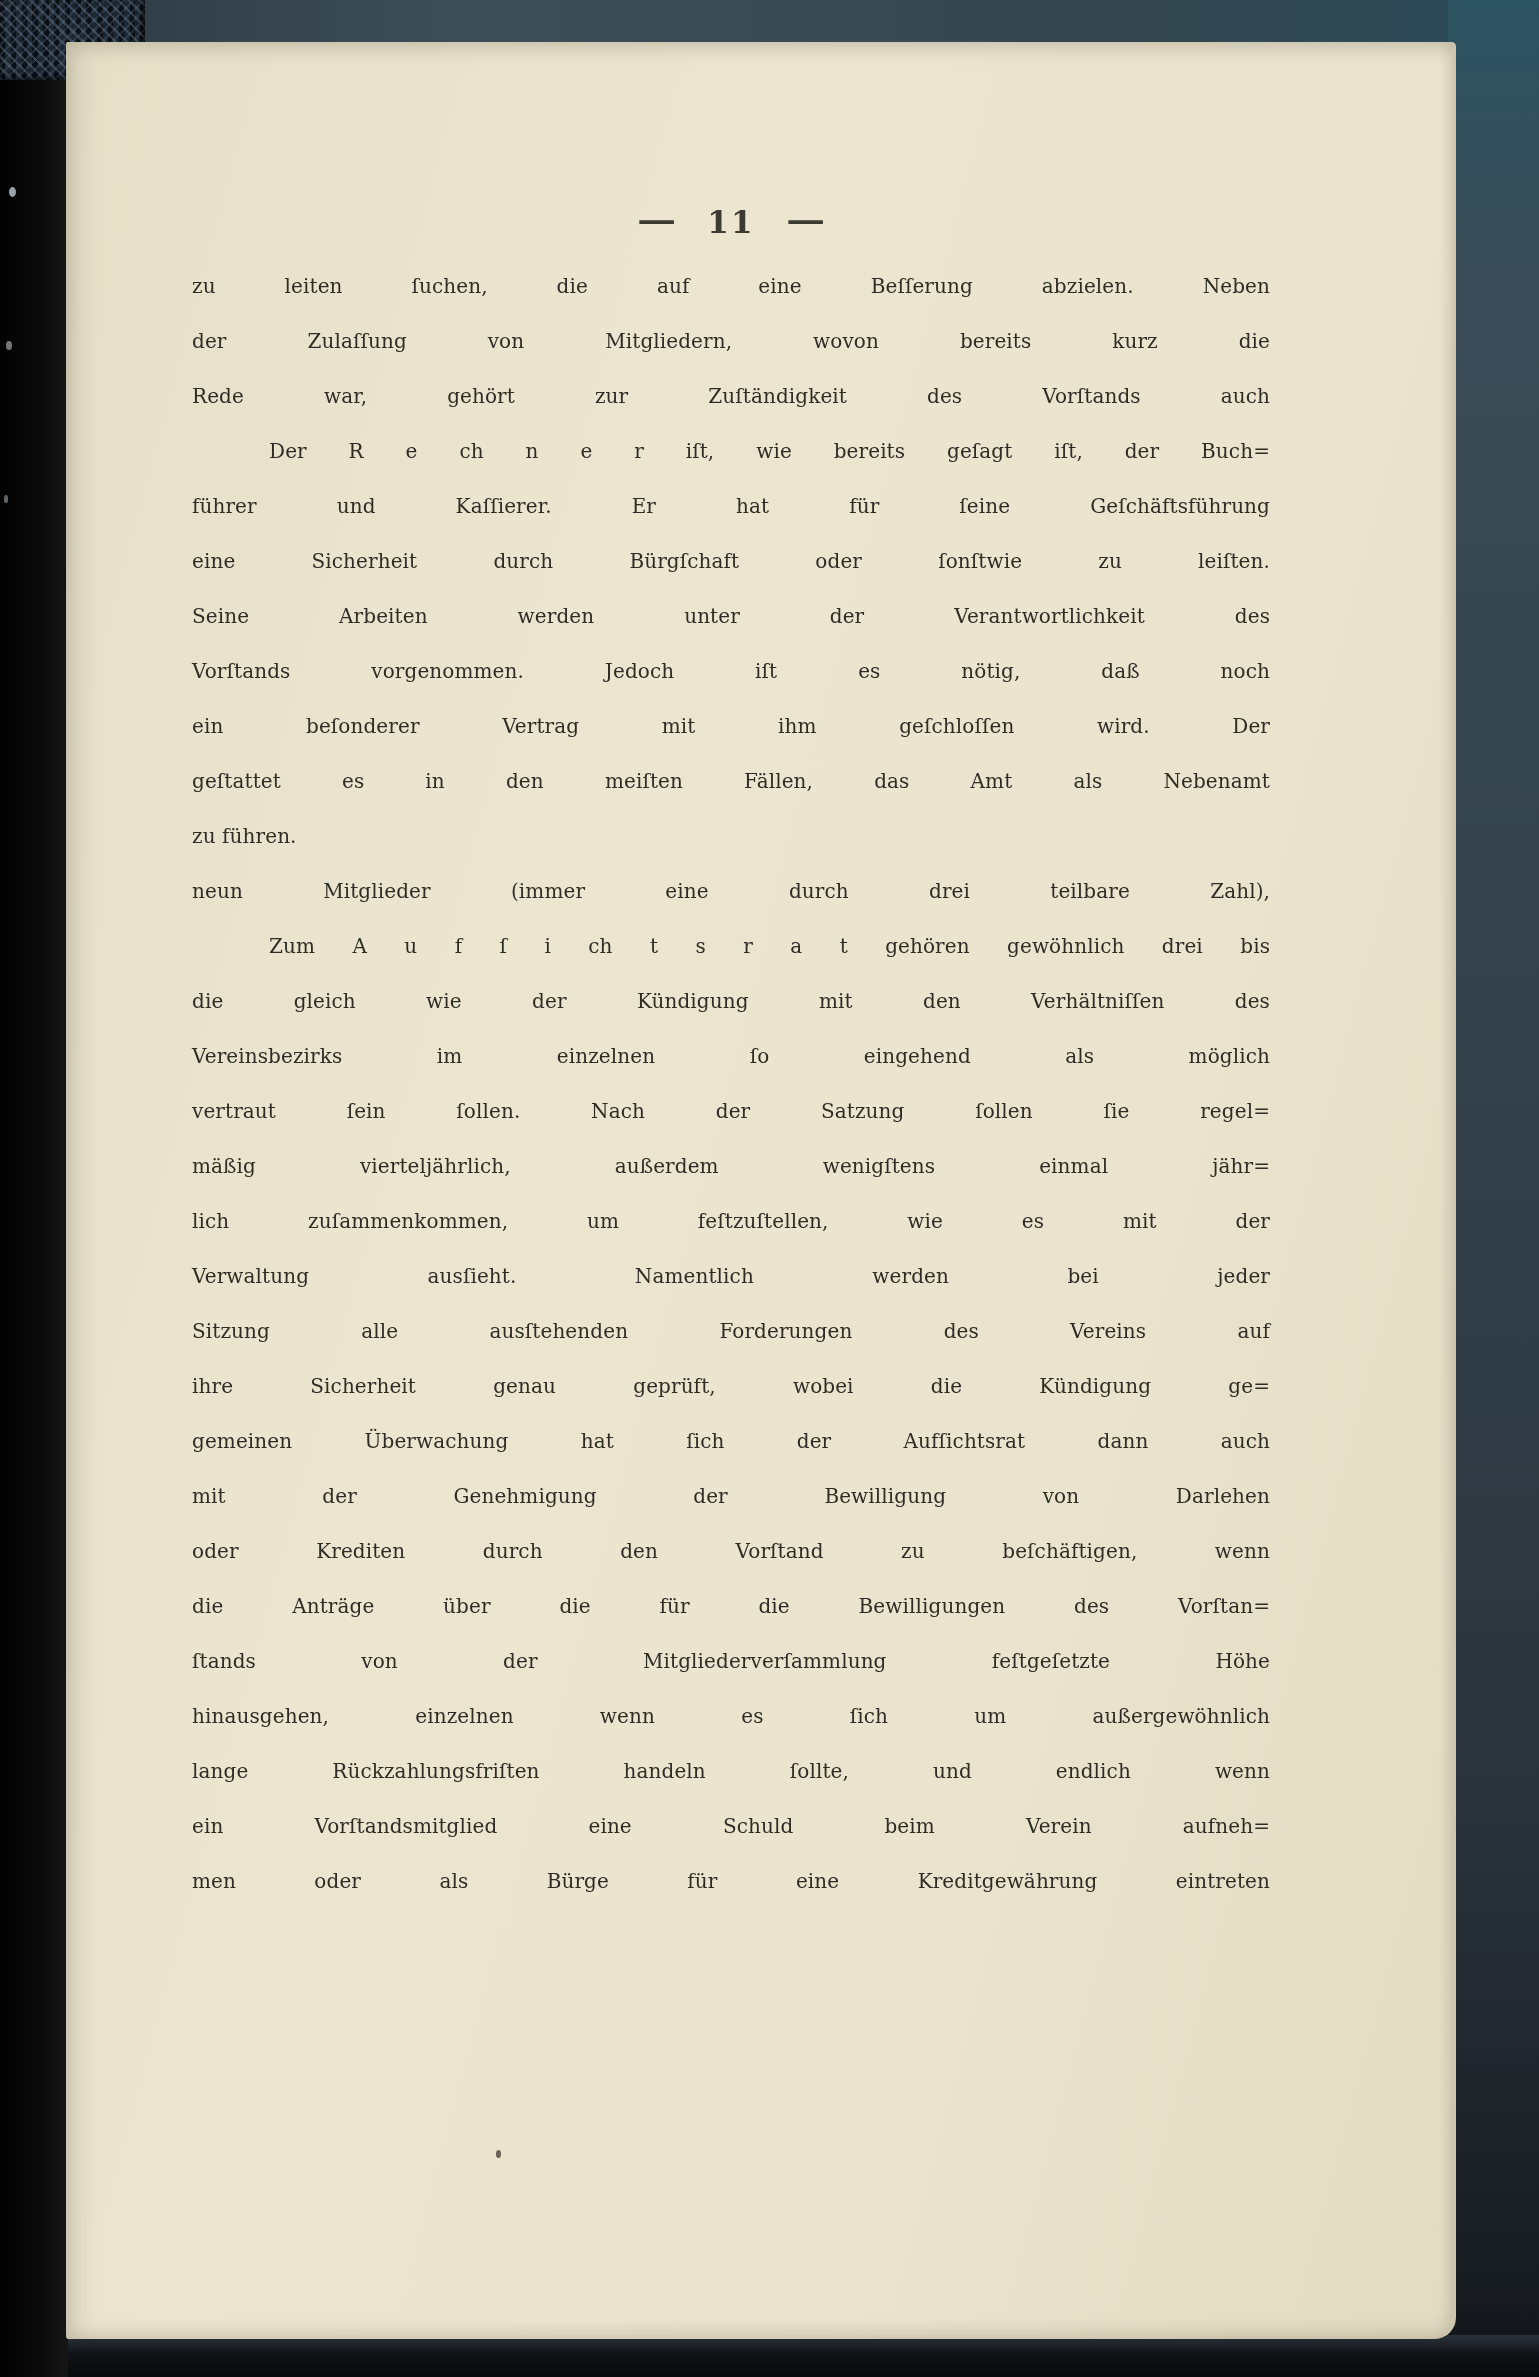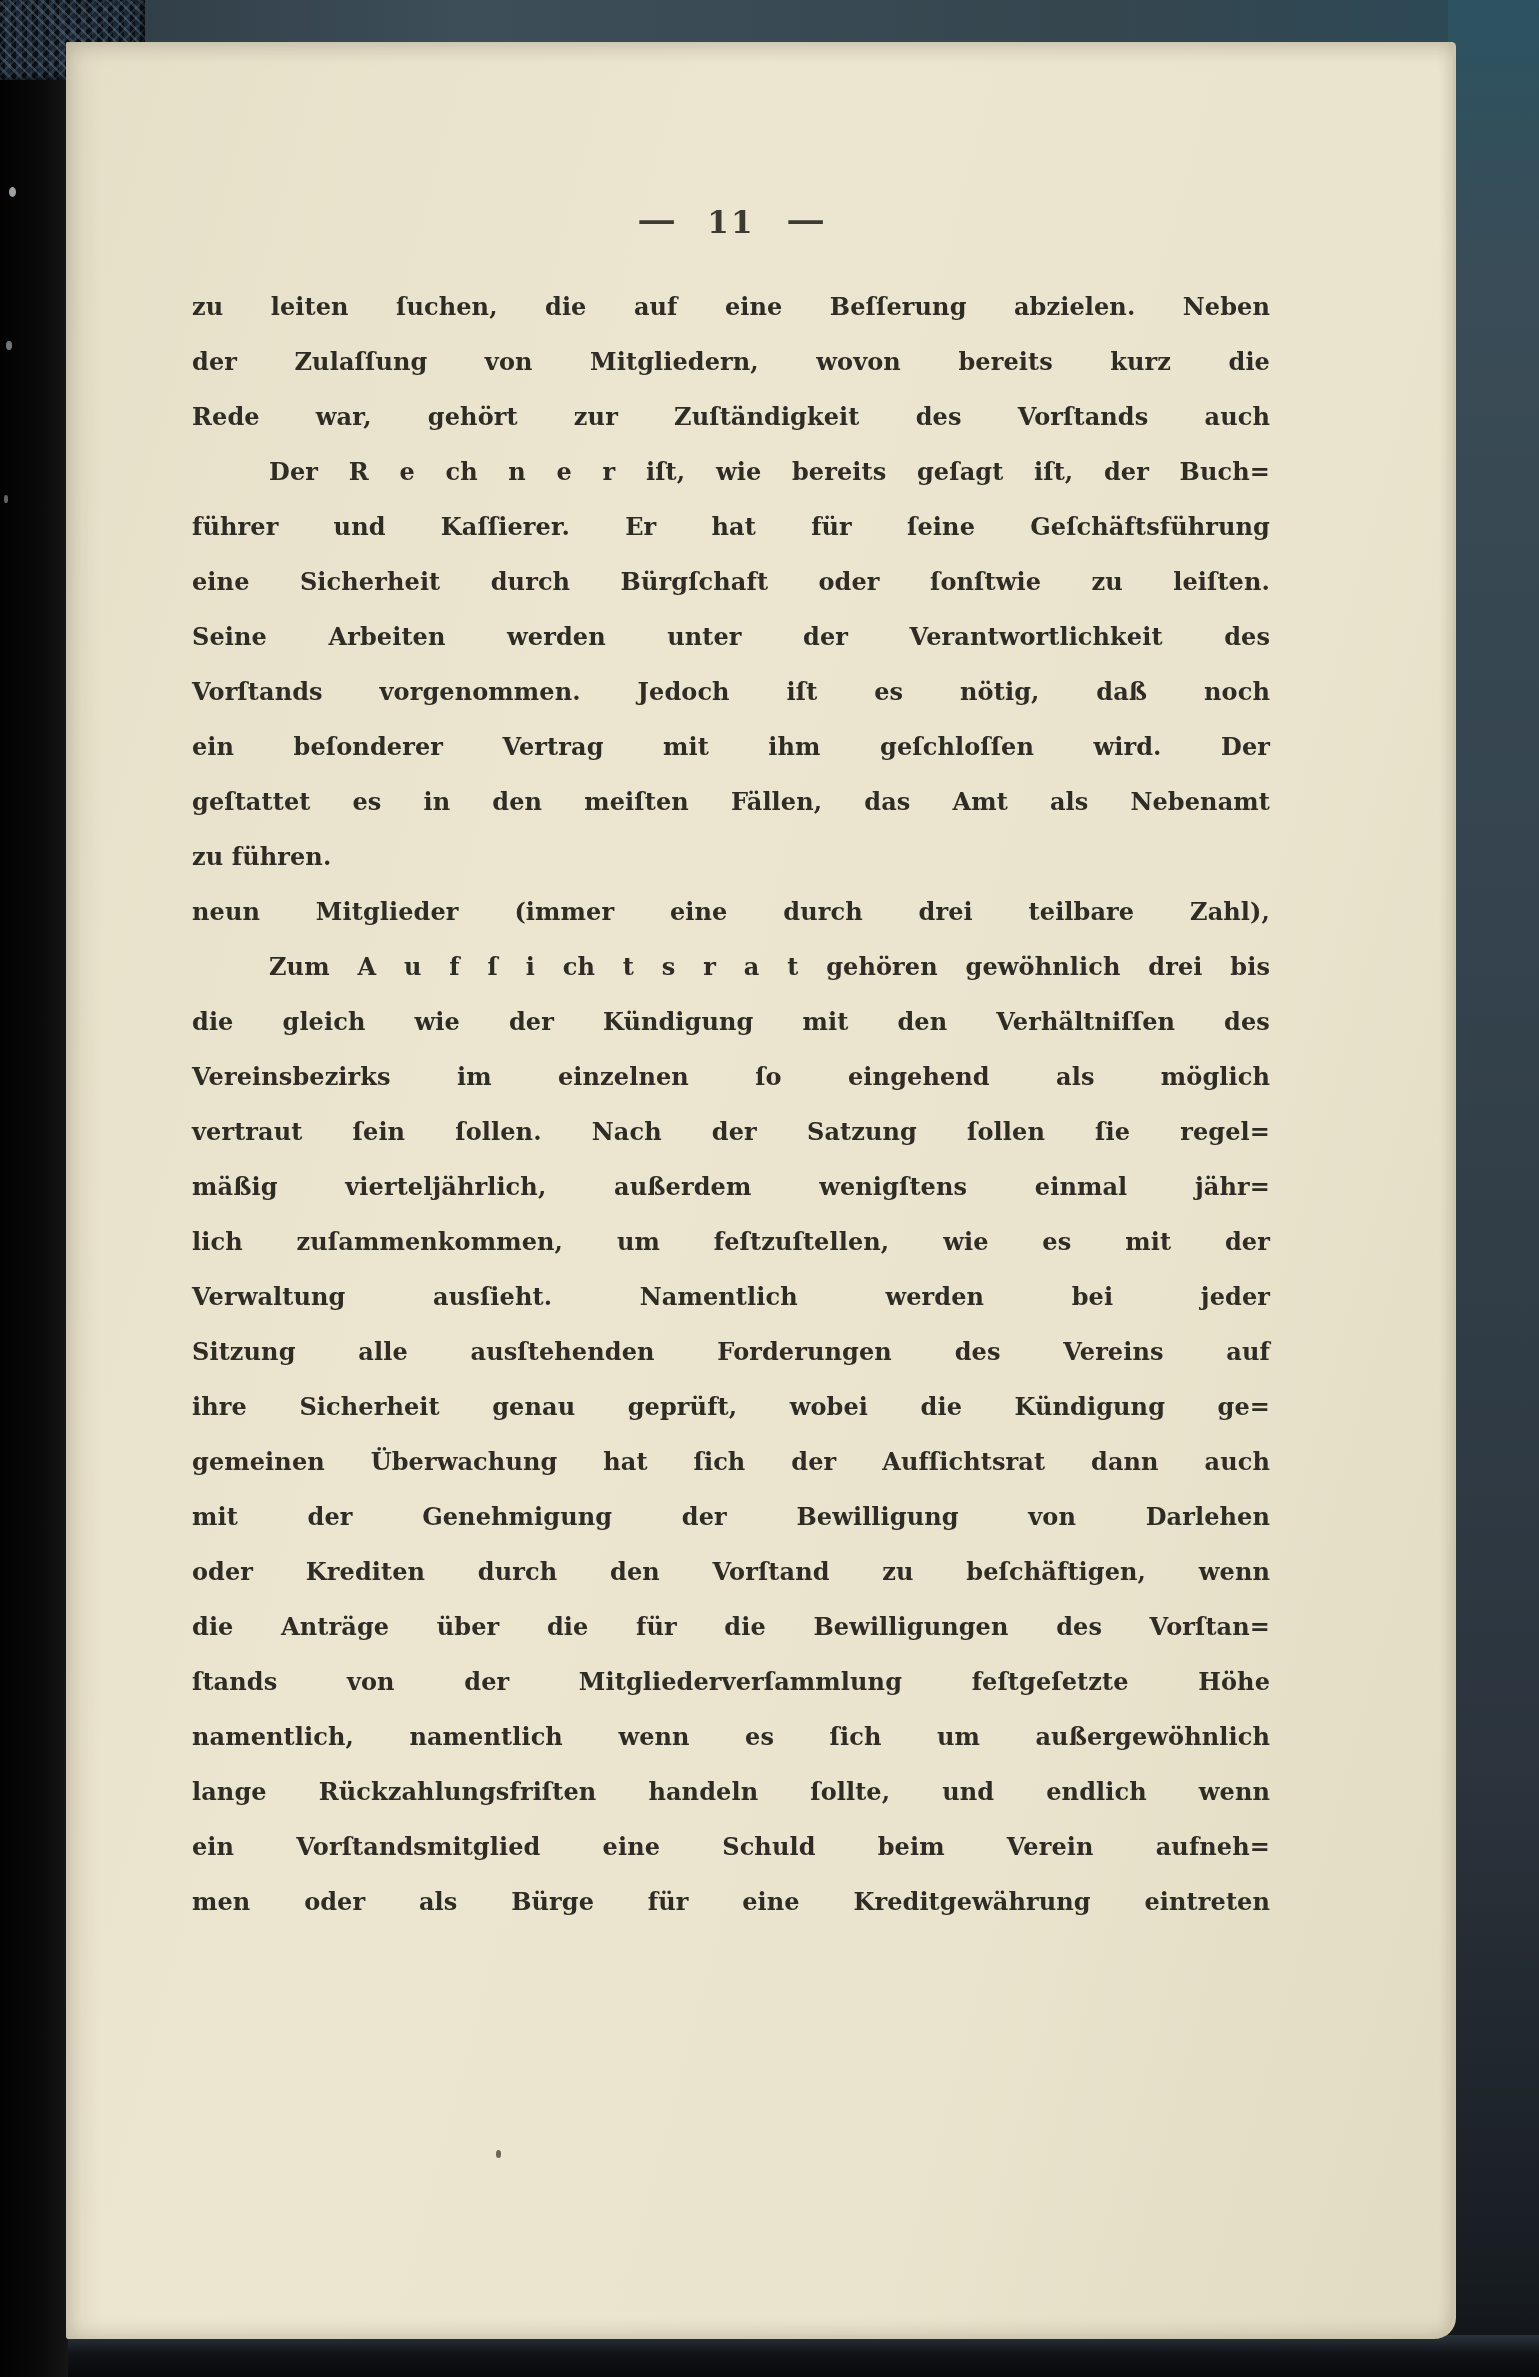--- a/index.html
+++ b/index.html
@@ -60,24 +60,24 @@
   .page-header {
     margin-top: 162px;
     display: flex; justify-content: center; align-items: center;
     gap: 35px;
     font-size: 31px; line-height: 37px; font-weight: bold;
     color: #3d3a31;
   }
   .page-header .dash { transform: translateY(-2.3px) scaleX(1.25); letter-spacing: 0; }
   .page-header .page-number { letter-spacing: 2.3px; }
   .text-block {
-    margin-top: 38px;
-    font-size: 24px;
+    margin-top: 18px;
+    font-size: 20px;
     line-height: 55px;
-    font-weight: bold;
+    font-weight: normal;
     letter-spacing: 0.1px;
   }
   .line {
     text-align: justify;
     text-align-last: justify;
     white-space: normal;
   }
   .line.indent { text-indent: 77px; }
   .line.open { text-align-last: left; }
   
@@ -127,21 +127,21 @@
         <div class="line">mäßig vierteljährlich, außerdem wenigſtens einmal jähr=</div>
         <div class="line">lich zuſammenkommen, um feſtzuſtellen, wie es mit der</div>
         <div class="line">Verwaltung ausſieht. Namentlich werden bei jeder</div>
         <div class="line">Sitzung alle ausſtehenden Forderungen des Vereins auf</div>
         <div class="line">ihre Sicherheit genau geprüft, wobei die Kündigung ge=</div>
         <div class="line">gemeinen Überwachung hat ſich der Aufſichtsrat dann auch</div>
         <div class="line">mit der Genehmigung der Bewilligung von Darlehen</div>
         <div class="line">oder Krediten durch den Vorſtand zu beſchäftigen, wenn</div>
         <div class="line">die Anträge über die für die Bewilligungen des Vorſtan=</div>
         <div class="line">ſtands von der Mitgliederverſammlung feſtgeſetzte Höhe</div>
-        <div class="line">namentlich, namentlich wenn es ſich um außergewöhnlich</div>
+        <div class="line">hinausgehen, einzelnen wenn es ſich um außergewöhnlich</div>
         <div class="line">lange Rückzahlungsfriſten handeln ſollte, und endlich wenn</div>
         <div class="line">ein Vorſtandsmitglied eine Schuld beim Verein aufneh=</div>
         <div class="line">men oder als Bürge für eine Kreditgewährung eintreten</div>
       </div>
 
     </div>
   </div>
 
   <div class="speck s1"></div>
   <div class="speck s2"></div>

